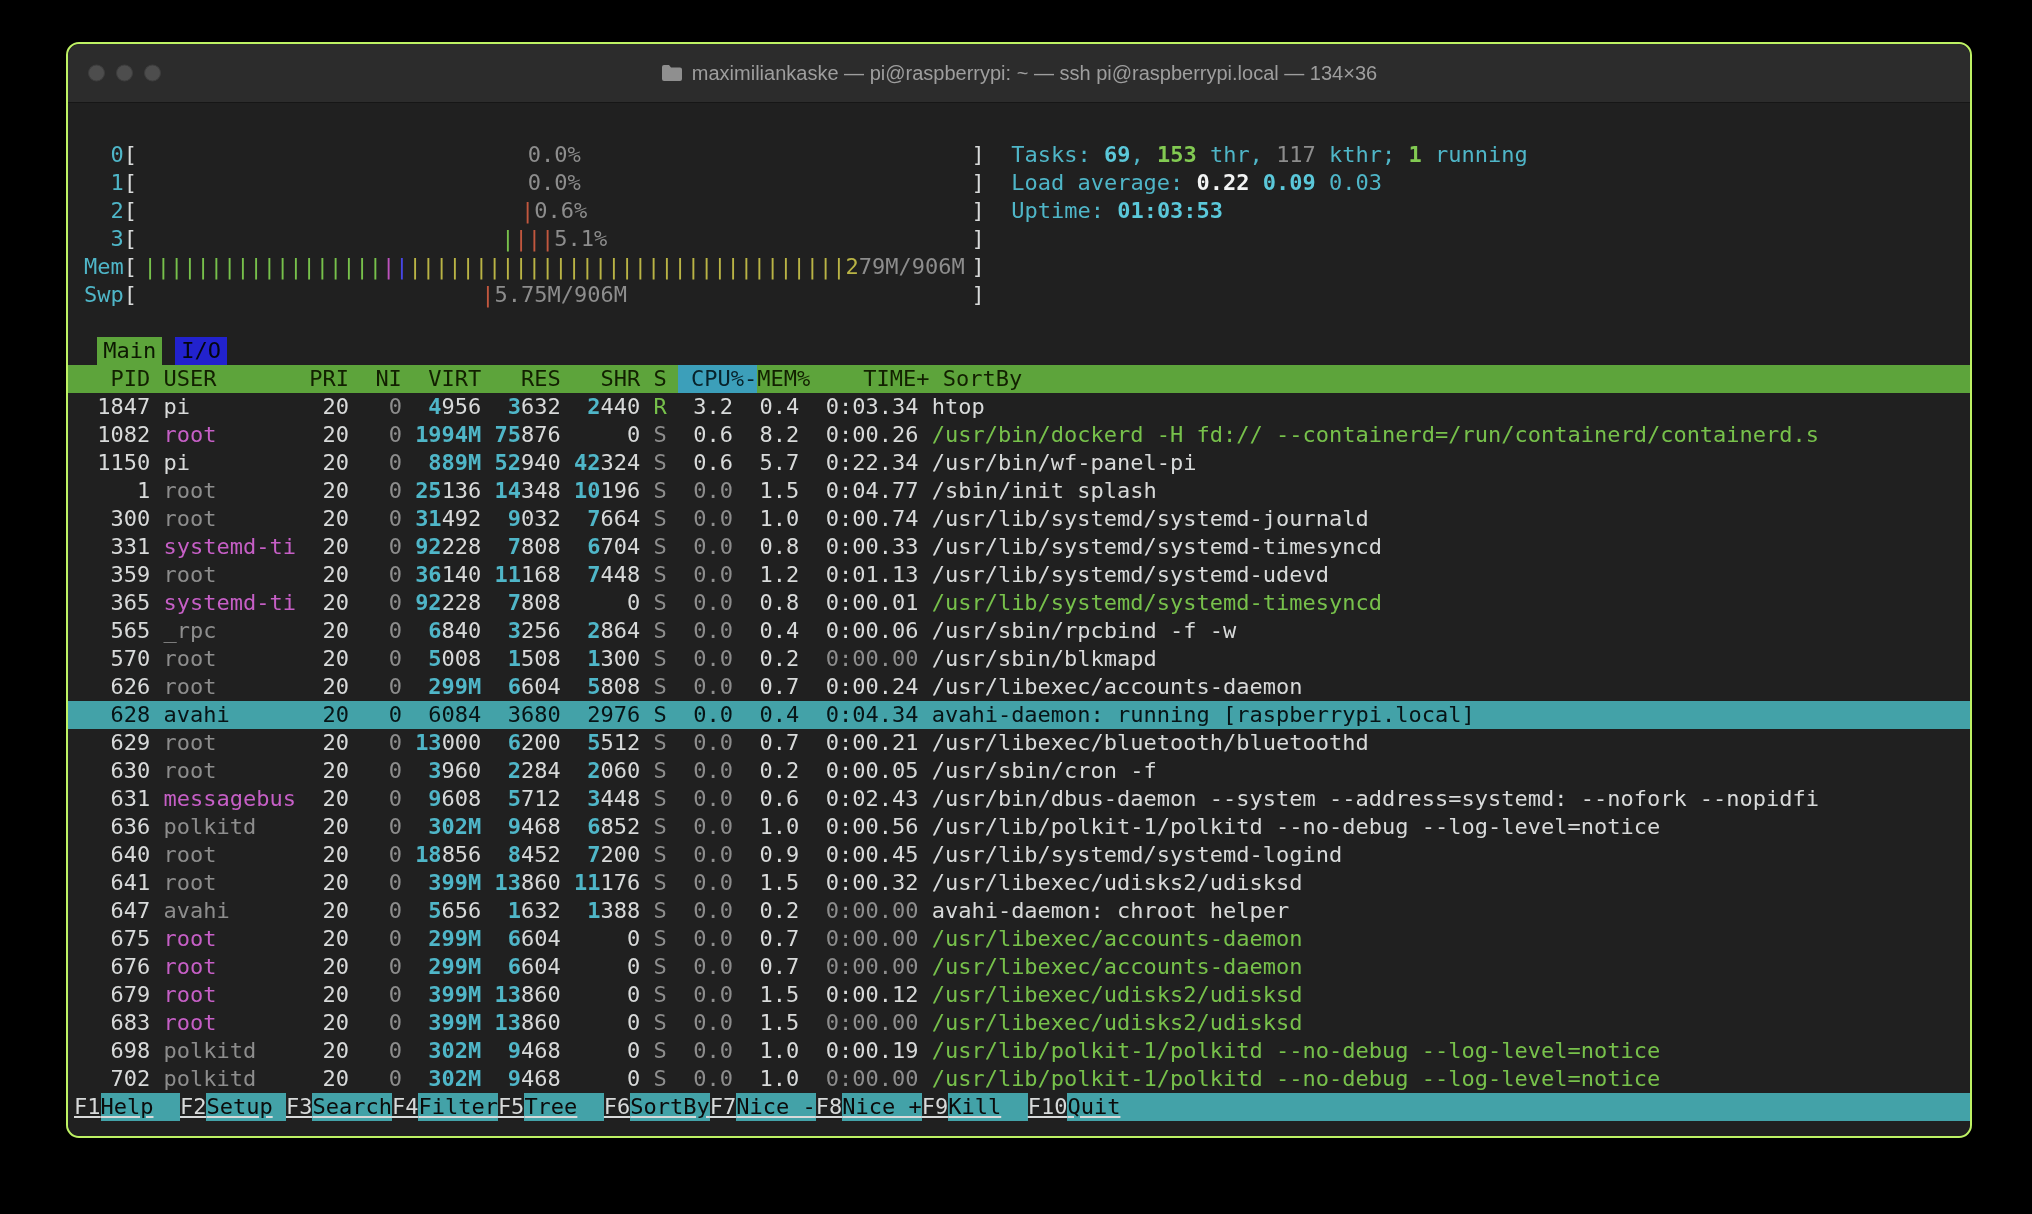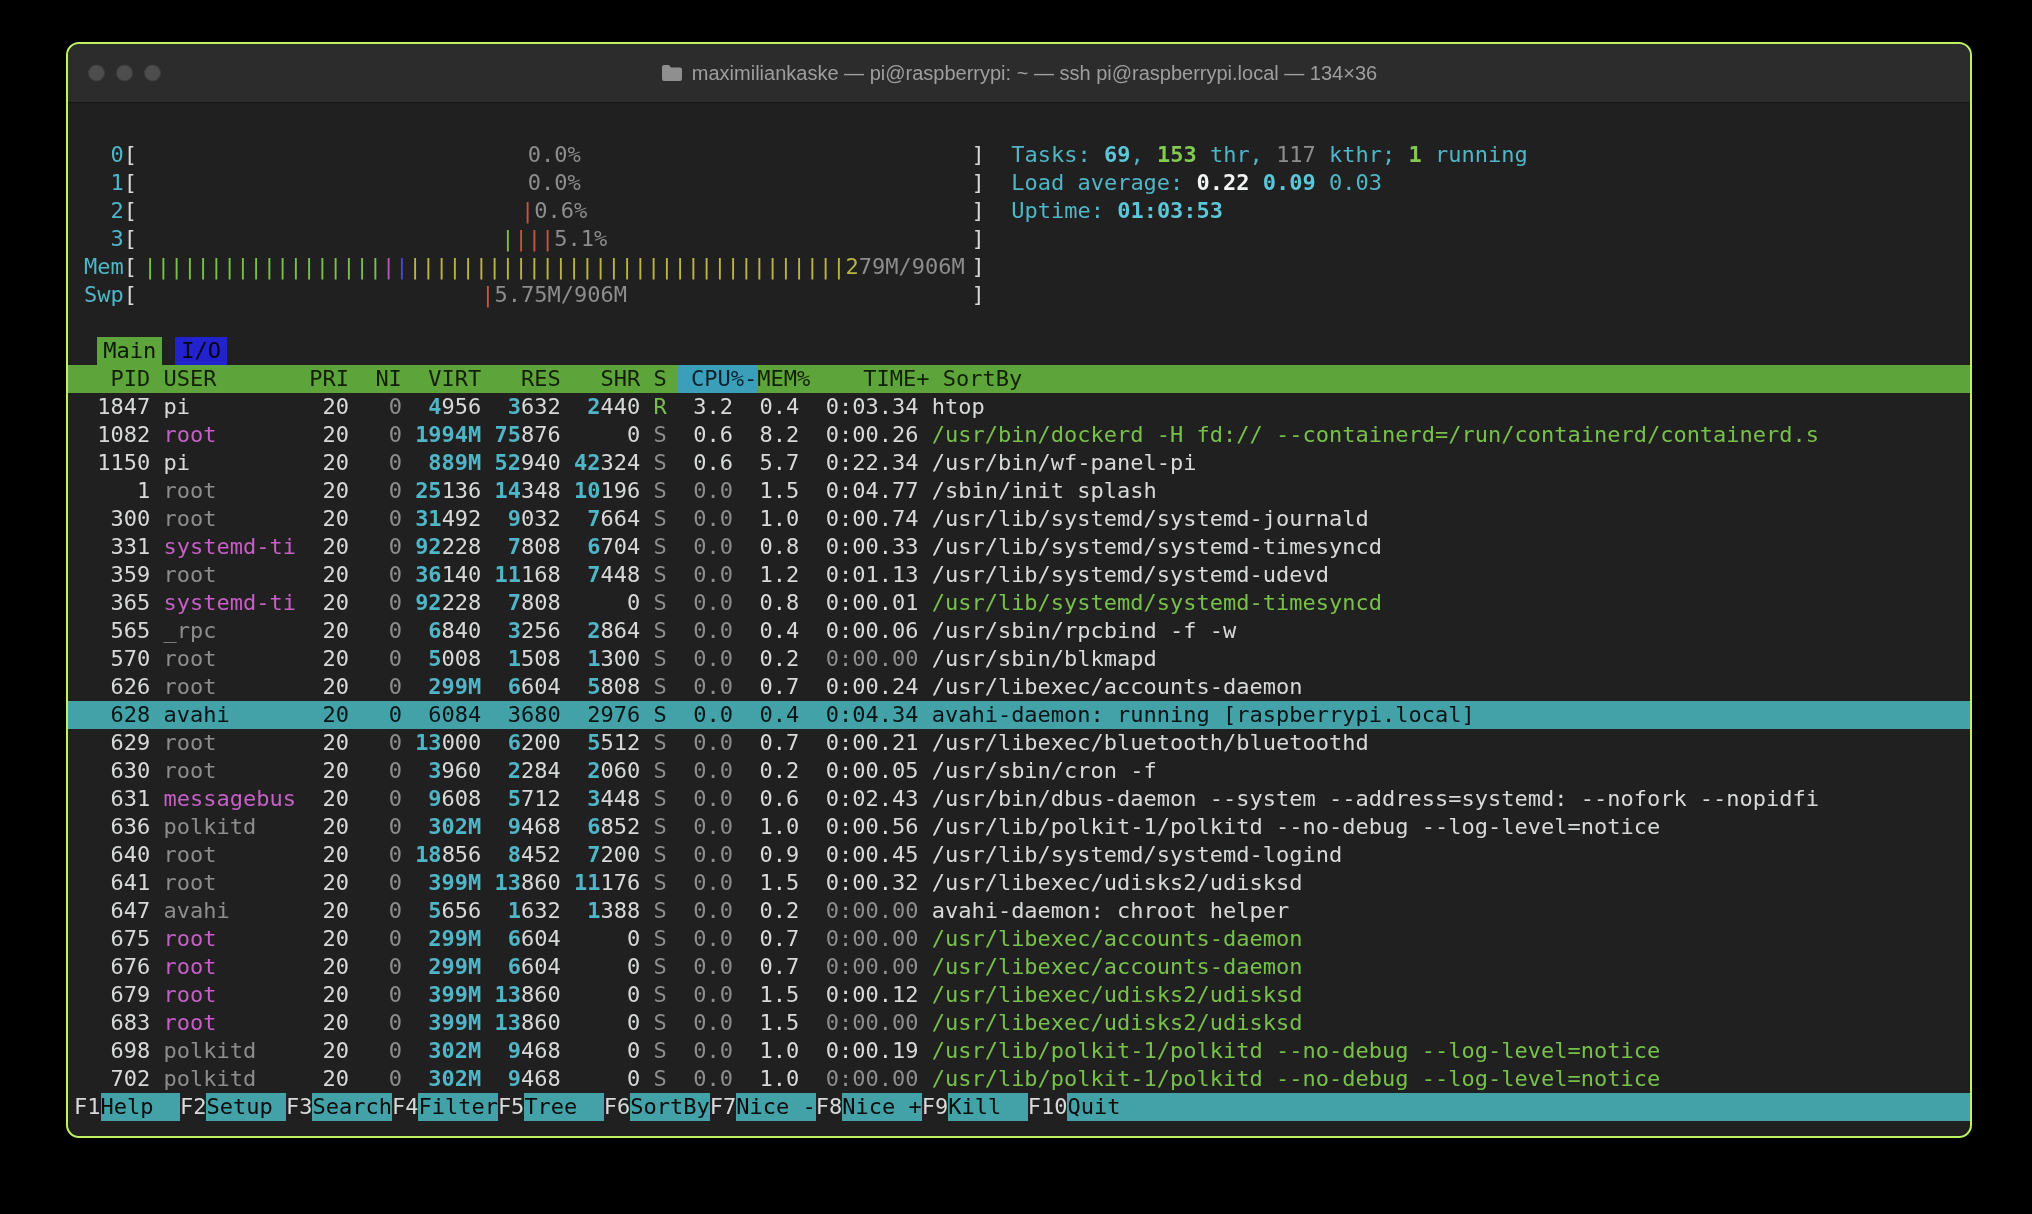--- a/index.html
+++ b/index.html
@@ -56,21 +56,21 @@
 
   
   .thead{background:#5da43b;color:#122001;}
   .sortcell{background:#3c9fba;display:inline-block;width:6ch;white-space:pre;color:#07222a;margin-left:11px;}
 
   
   .sel{background:#43a2a8;}
   .sel span{color:#071416 !important;font-weight:normal !important;}
 
   
-  .fbar{display:flex;padding:0 0 4px 6px;}
+  .fbar{display:flex;padding:0 0 4px 6px;text-decoration:underline;}
   .fk-key{color:#d8dada;flex:none;}
   .fk-label{display:inline-block;width:6ch;background:#43a2a8;color:#0b0b0b;white-space:pre;flex:none;}
   .fk-fill{flex:1;background:#43a2a8;}
 </style>
 </head>
 <body>
 
 <div class="window">
   <div class="titlebar">
     <div class="traffic">

